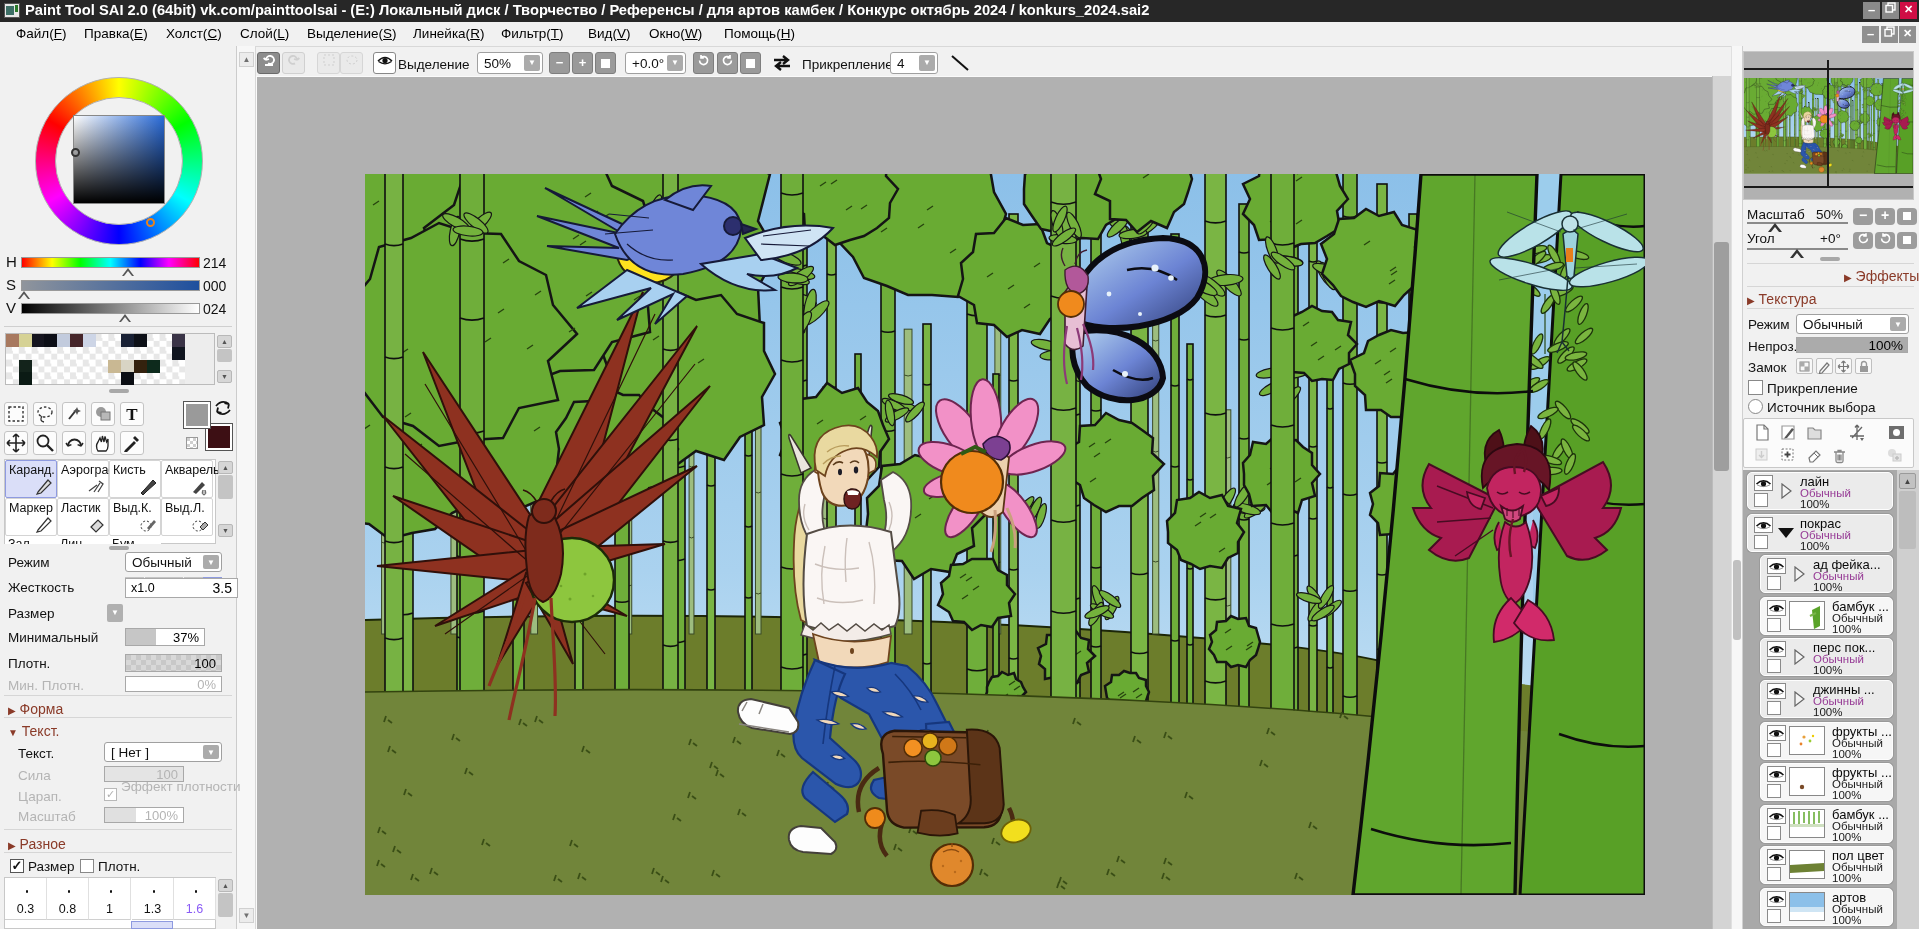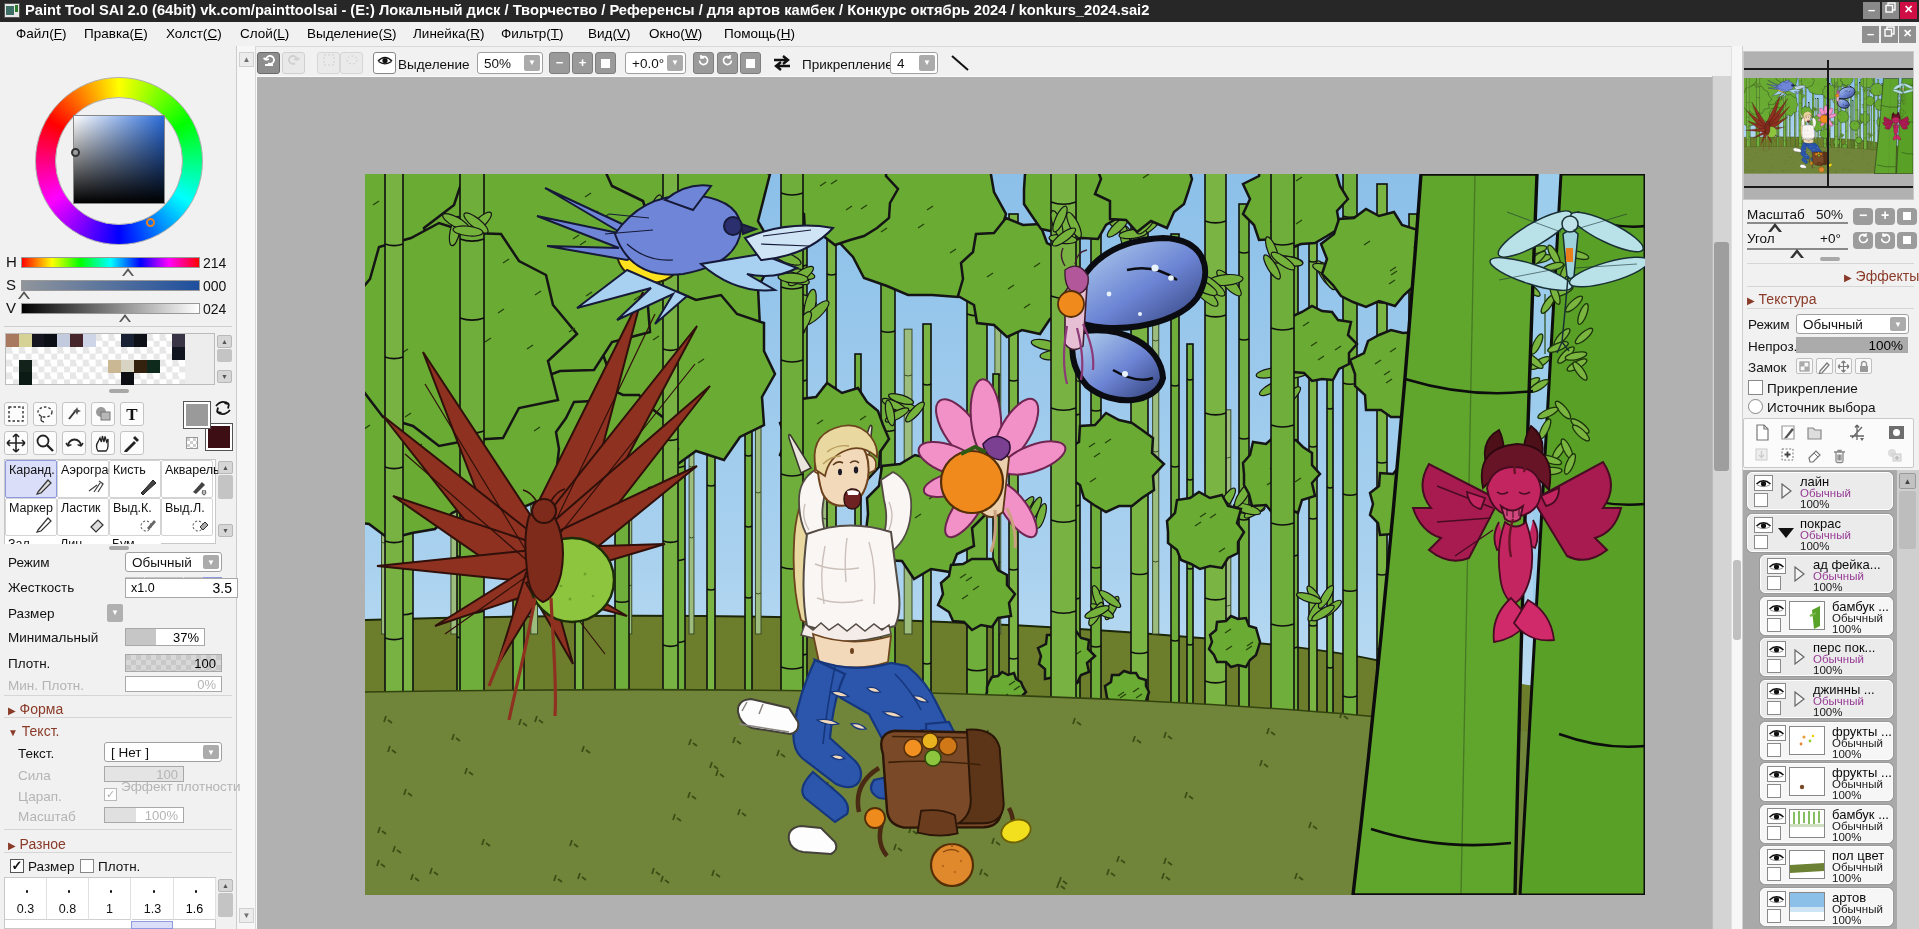--- a/index.html
+++ b/index.html
@@ -1440,21 +1440,21 @@
 <div class="a" style="left:89px;top:878px;width:42px;height:42px;border-right:1px solid #e0e0e0;border-bottom:1px solid #d0d0d0">
     <span style="position:absolute;left:50%;top:12px;width:2.5px;height:2.5px;background:#111;border-radius:50%"></span>
     <span style="position:absolute;left:0;right:0;bottom:3px;text-align:center;font-size:12.5px;color:#111">1</span>
   </div>
 <div class="a" style="left:132px;top:878px;width:42px;height:42px;border-right:1px solid #e0e0e0;border-bottom:1px solid #d0d0d0">
     <span style="position:absolute;left:50%;top:12px;width:2.5px;height:2.5px;background:#111;border-radius:50%"></span>
     <span style="position:absolute;left:0;right:0;bottom:3px;text-align:center;font-size:12.5px;color:#111">1.3</span>
   </div>
 <div class="a" style="left:174px;top:878px;width:42px;height:42px;border-right:1px solid #e0e0e0;border-bottom:1px solid #d0d0d0">
     <span style="position:absolute;left:50%;top:12px;width:2.5px;height:2.5px;background:#111;border-radius:50%"></span>
-    <span style="position:absolute;left:0;right:0;bottom:3px;text-align:center;font-size:12.5px;color:#000000">1.6</span>
+    <span style="position:absolute;left:0;right:0;bottom:3px;text-align:center;font-size:12.5px;color:#8b5cf6">1.6</span>
   </div>
 <div class="a" style="left:131px;top:921px;width:42px;height:8px;background:#dadef8;border:1.5px solid #8e9ae0"></div>
 <div class="a" style="left:218px;top:879px;width:15px;height:13px;background:#d6d6d6;border:1px solid #b8b8b8;border-radius:2px;font-size:7px;color:#555;text-align:center;line-height:12px">▲</div>
 <div class="a" style="left:218px;top:893px;width:15px;height:24px;background:#c4c4c4;border-radius:2px"></div>
 <div class="a" style="left:1743px;top:470px;width:176px;height:459px;background:#a9a9a9"></div>
 <div class="a" style="left:1897px;top:470px;width:22px;height:459px;background:#cfcfcf"></div>
 <div class="a" style="left:1899px;top:473px;width:17px;height:16px;background:#c2c2c2;border:1px solid #9a9a9a;border-radius:2px;font-size:8px;color:#444;text-align:center;line-height:15px">▲</div>
 <div class="a" style="left:1899px;top:491px;width:17px;height:58px;background:#bdbdbd;border-radius:2px"></div>
 <div class="a" style="left:1747px;top:472px;width:146px;height:38px;background:#ebebeb;border:1px solid #fdfdfd;border-radius:5px;box-shadow:0 0 0 1px #9a9a9a"></div>
 <div class="eye" style="left:1754px;top:475px"><svg width="17" height="14" viewBox="0 0 17 14">

